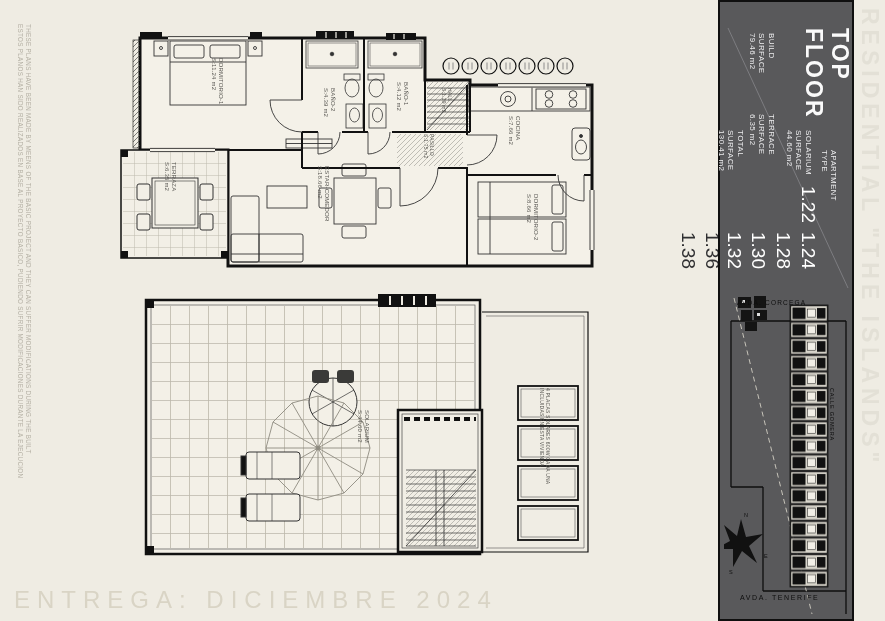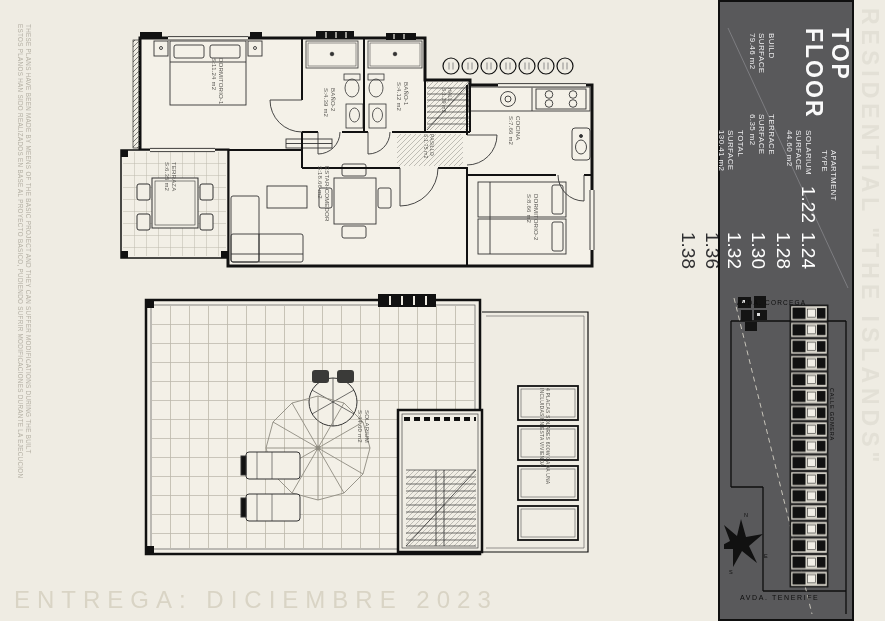--- a/index.html
+++ b/index.html
@@ -411,13 +411,13 @@
   </g>
 </svg>
 
 <div class="abs street st-top">AVDA. CORCEGA</div>
 <div class="vtext street st-right">CALLE GOMERA</div>
 <div class="abs street st-bottom">AVDA. TENERIFE</div>
 
 <div class="abs brand-band"></div>
 <div class="vtext brand">RESIDENTIAL "THE ISLANDS"</div>
 
-<div class="abs delivery">ENTREGA: DICIEMBRE 2023</div>
+<div class="abs delivery">ENTREGA: DICIEMBRE 2024</div>
 
 </body></html>

